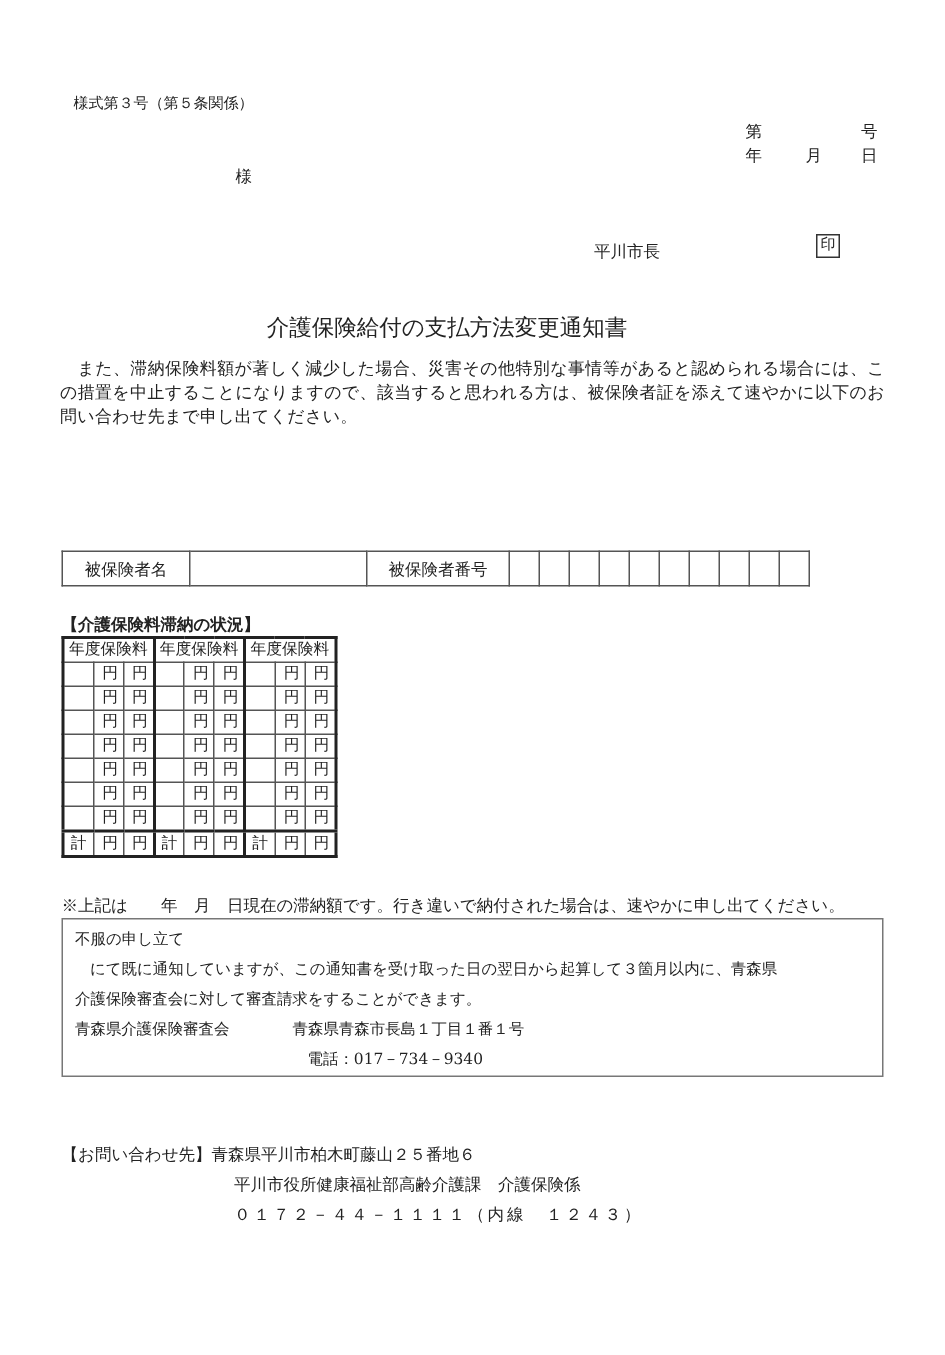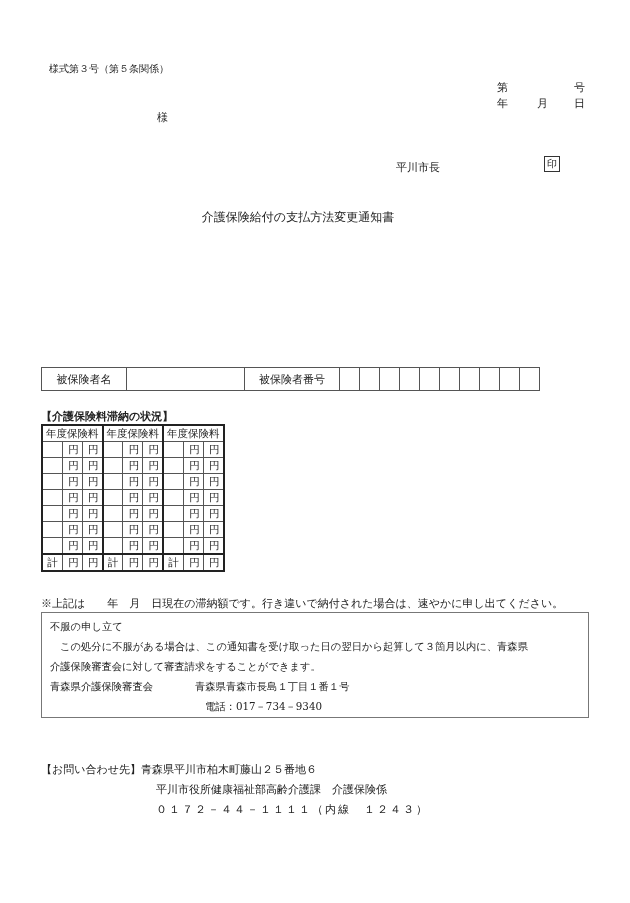--- a/index.html
+++ b/index.html
@@ -10,21 +10,21 @@
   }
   .abs { position: absolute; white-space: nowrap; }
   .form-no { left: 49px; top: 62px; font-size: 10px; }
   .num-line { left: 497px; top: 80px; width: 90px; font-size: 11px; }
   .num-line span, .date-line span { position: absolute; }
   .date-line { left: 497px; top: 96px; width: 90px; font-size: 11px; }
   .recipient { left: 157px; top: 110px; font-size: 11px; }
   .issuer { left: 396px; top: 160px; font-size: 11px; }
   .seal { left: 544px; top: 156px; width: 14px; height: 14px; border: 1.5px solid #333;
           font-size: 10px; line-height: 14px; text-align: center; }
-  .title { left: 0; width: 596px; text-align: center; top: 209px; font-size: 12px; white-space: normal; }
+  .title { left: 0; width: 596px; text-align: center; top: 209px; font-size: 15px; white-space: normal; }
   .body-text { left: 40px; top: 238px; width: 550px; font-size: 11.3px; line-height: 16px;
                white-space: normal; text-align: justify; letter-spacing: 0.2px; }
   .body-text p { margin: 0; }
 
   table { border-collapse: collapse; }
   .insured { position: absolute; left: 41px; top: 367px; height: 16px; border-radius: 11px; }
   .insured td { border: 1px solid #555; height: 22px; padding: 0; font-size: 11px; text-align: center; }
   .insured .lbl1 { width: 84px; }
   .insured .val1 { width: 117px; }
   .insured .lbl2 { width: 94px; }
@@ -70,20 +70,21 @@
   <span style="left:77px">日</span>
 </div>
 
 <div class="abs recipient">様</div>
 <div class="abs issuer">平川市長</div>
 <div class="abs seal">印</div>
 
 <div class="abs title">介護保険給付の支払方法変更通知書</div>
 
 <div class="abs body-text">
+  <p>　また、滞納保険料額が著しく減少した場合、災害その他特別な事情等があると認められる場合には、この措置を中止することになりますので、該当すると思われる方は、被保険者証を添えて速やかに以下のお問い合わせ先まで申し出てください。</p>
 </div>
 
 <table class="insured">
   <tbody>
       <tr>
     <td class="lbl1">被保険者名</td>
     <td class="val1"></td>
     <td class="lbl2">被保険者番号</td>
     <td class="box"></td>
     <td class="box"></td>
@@ -198,21 +199,21 @@
         <td class="yen">円</td>
         <td class="yen">円</td>
       </tr>
     </tbody>
 </table>
 
 <div class="abs note">※上記は　　年　月　日現在の滞納額です。行き違いで納付された場合は、速やかに申し出てください。</div>
 
 <div class="objection">
   <div class="row">不服の申し立て</div>
-  <div class="row ind">この処分に不服がある場合は、この通知書を受け取った日の翌日から起算して３箇月以内に、青森県</div>
+  <div class="row ind">にて既に通知していますが、この通知書を受け取った日の翌日から起算して３箇月以内に、青森県</div>
   <div class="row">介護保険審査会に対して審査請求をすることができます。</div>
   <div class="row">
     <span class="tab">青森県介護保険審査会</span><span>青森県青森市長島１丁目１番１号</span>
   </div>
   <div class="row phone">電話：017－734－9340</div>
 </div>
 
 <div class="abs contact">
   <div><span>【お問い合わせ先】</span><span>青森県平川市柏木町藤山２５番地６</span></div>
   <div class="line2">平川市役所健康福祉部高齢介護課　介護保険係</div>

